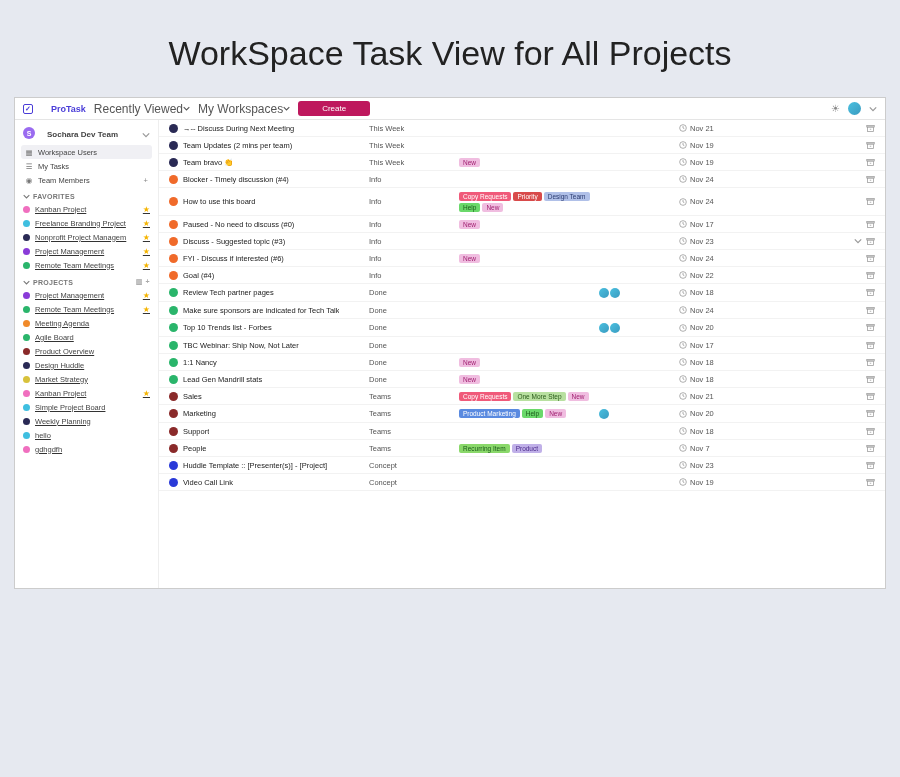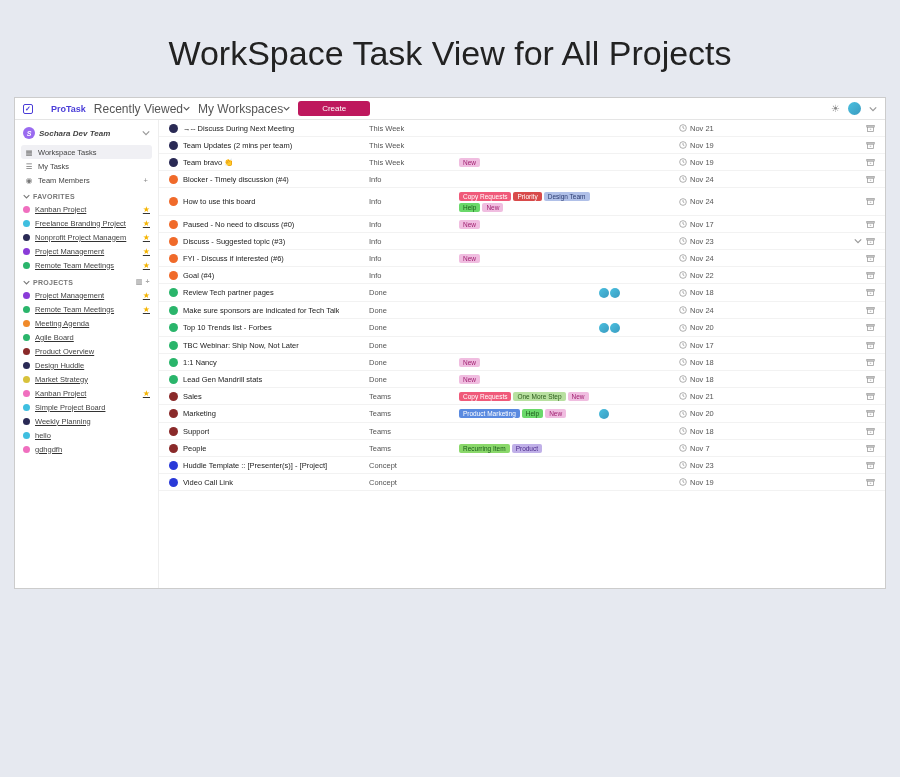--- a/index.html
+++ b/index.html
@@ -85,28 +85,27 @@
   }
   .sidebar {
     width: 144px;
     border-right: 1px solid #eee;
     padding: 4px 6px;
     overflow: hidden;
     font-size: 7.5px;
   }
   .team-header {
     display: flex;
-    align-items: center;
-    gap: 4px;
+    align-items: flex-end;
+    gap: 12px;
     padding: 3px 2px 6px;
     font-size: 8px;
     font-weight: 600;
     color: #444;
     cursor: pointer;
-    font-style: italic;
   }
   .team-avatar {
     width: 12px; height: 12px; border-radius: 50%;
     background: #9a6bf0; color: #fff;
     display: flex; align-items: center; justify-content: center;
     font-size: 7px;
   }
   .sb-item {
     display: flex; align-items: center; gap: 5px;
     padding: 2.5px 4px;
@@ -224,21 +223,21 @@
       <div class="team-header">
         <span class="team-avatar">S</span>
         <span>Sochara Dev Team</span>
         <svg class="chev" style="margin-left:auto" viewBox="0 0 10 10">
             <path d="M1 3l4 4 4-4" fill="none" stroke="currentColor" stroke-width="1.5"></path>
           </svg>
       </div>
 
       <div class="sb-item active">
         <span class="sb-icon">▦</span>
-        <span>Workspace Tasks</span>
+        <span>Workspace Users</span>
       </div>
       <div class="sb-item">
         <span class="sb-icon">☰</span>
         <span>My Tasks</span>
       </div>
       <div class="sb-item">
         <span class="sb-icon">◉</span>
         <span>Team Members</span>
         <span class="sb-plus">+</span>
       </div>

